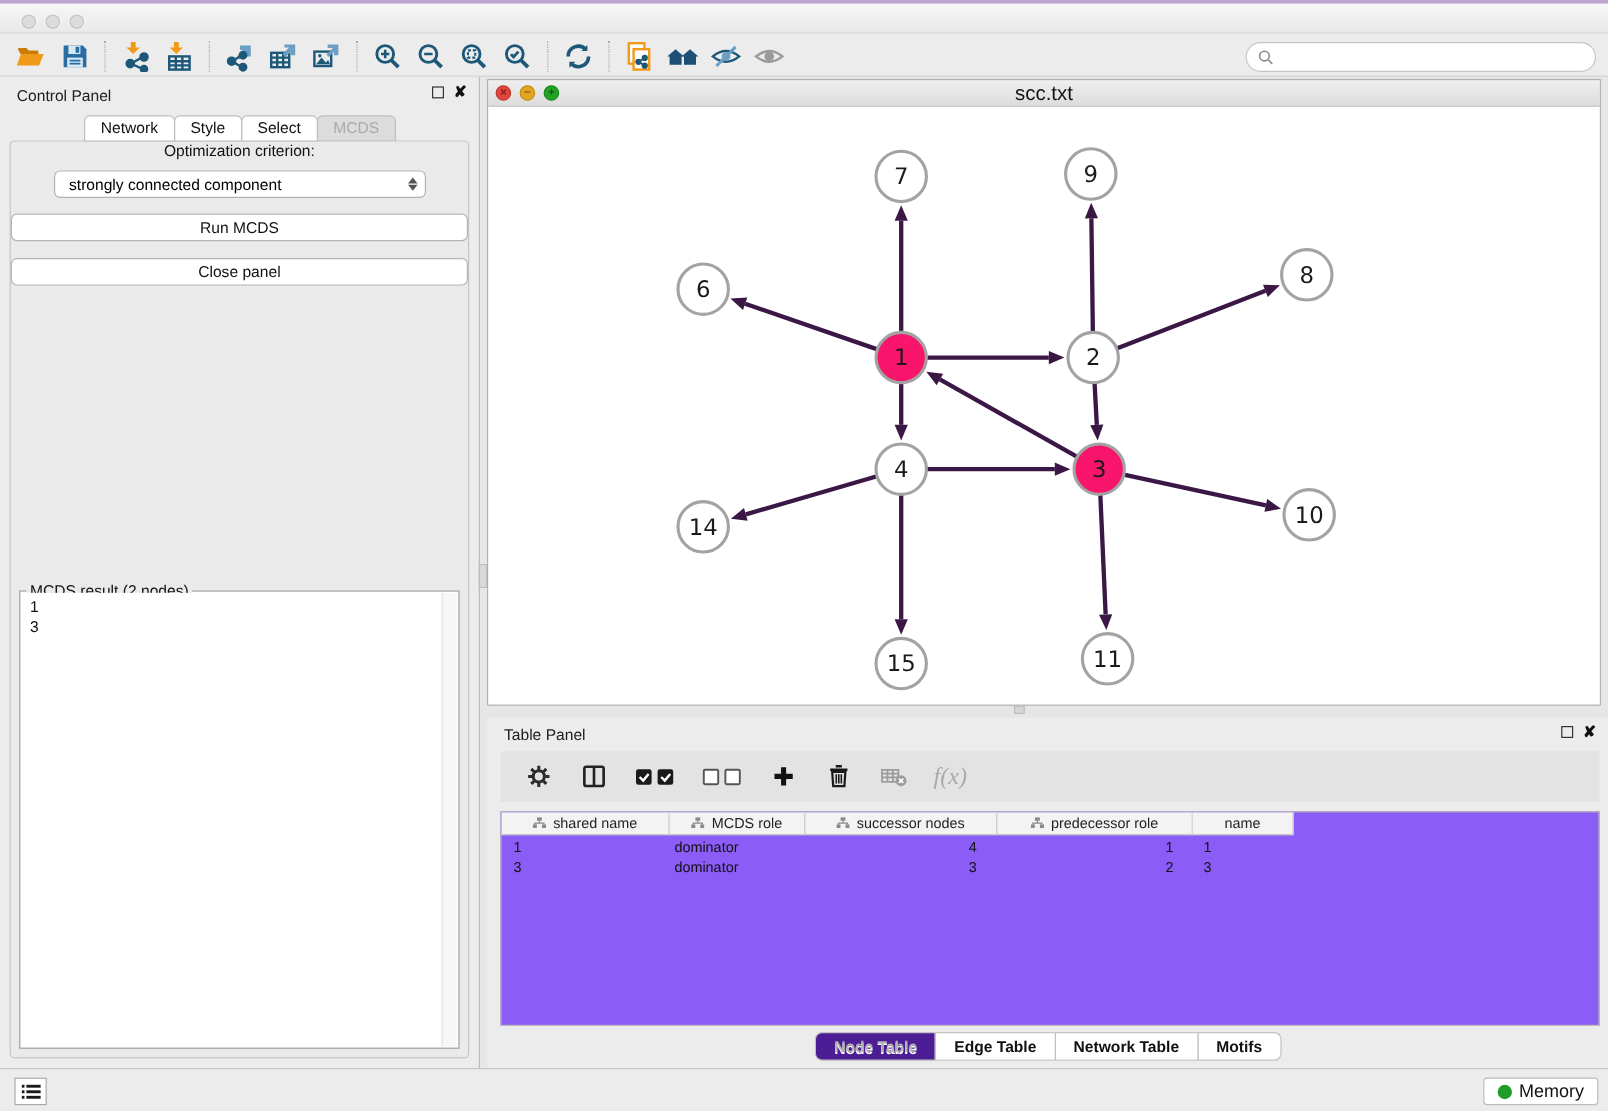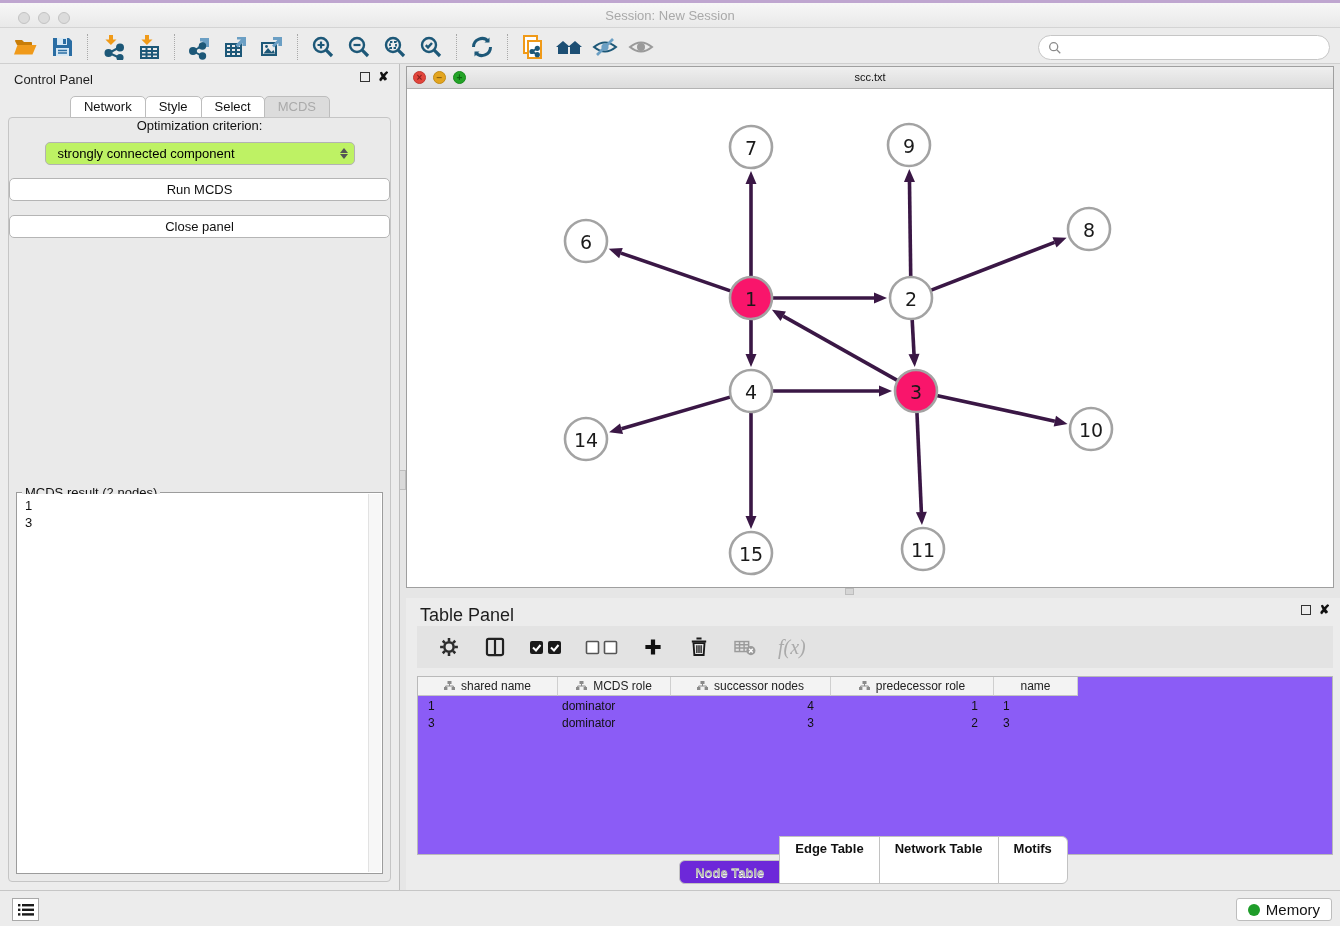--- a/index.html
+++ b/index.html
@@ -30,21 +30,21 @@
   .panel-btns { position:absolute; top:8px; right:10px; display:flex; gap:8px; align-items:center; }
   .float-glyph { width:10px; height:10px; border:1.5px solid #333; display:inline-block; }
   .close-glyph { font-size:13px; font-weight:bold; color:#111; line-height:10px; }
   .cp-tabs { position:absolute; top:32px; left:0; right:0; display:flex; justify-content:center; }
   .tab { font-size:13px; color:#111; background:#fff; border:1px solid #bdbdbd; padding:2px 13px 3px;
     border-radius:5px 5px 0 0; margin-right:-1px; position:relative; z-index:1; }
   .tab.active { background:#dcdcdc; color:#aaa; z-index:0; }
   .cp-body { position:absolute; top:53px; left:8px; right:8px; bottom:8px; background:#eaeaea;
     border:1px solid #c5c5c5; border-radius:4px; }
   .opt-label { text-align:center; font-size:13px; color:#111; }
-  .criterion { margin:9px auto 0; width:310px; height:23px; background:#bef264; border:1px solid #b3b3b3;
+  .criterion { margin:9px auto 0; width:310px; height:23px; background:#ffffff; border:1px solid #b3b3b3;
     border-radius:5px; display:flex; align-items:center; padding:0 6px 0 12px; font-size:13px; }
   .criterion .val { flex:1; }
   .spin { display:flex; flex-direction:column; gap:1px; align-items:center; }
   .spin i { width:0; height:0; border-left:4px solid transparent; border-right:4px solid transparent; }
   .spin .up { border-bottom:5px solid #555; }
   .spin .dn { border-top:5px solid #555; }
   .cp-buttons { display:flex; justify-content:center; gap:14px; margin-top:13px;flex-direction:column; }
   .mac-btn { background:#fff; border:1px solid #b5b5b5; border-radius:5px; font-size:13px; color:#111;
     padding:3px 16px; min-width:95px; text-align:center; font-family:inherit; }
   .mcds-box { position:absolute; left:7px; right:7px; top:374px; bottom:7px; border:1px solid #9c9c9c; background:#fff; }
@@ -60,61 +60,60 @@
   
   .right { position:absolute; left:406px; top:0; right:0; bottom:0; }
   .net-window { position:absolute; top:2px; left:0; width:928px; height:522px; border:1px solid #9f9f9f; background:#fff; }
   .net-titlebar { position:relative; height:22px; background:linear-gradient(#efefef,#dcdcdc); border-bottom:1px solid #b3b3b3; }
   .lights { position:absolute; left:6px; top:4px; display:flex; gap:7px; }
   .light { width:13px; height:13px; border-radius:50%; font-size:10px; font-weight:bold; color:rgba(60,0,0,.55);
     display:flex; align-items:center; justify-content:center; line-height:1; }
   .light.red { background:#e2453c; border:1px solid #c03931; }
   .light.yel { background:#e3a51f; border:1px solid #c28c15; color:rgba(80,50,0,.6); }
   .light.grn { background:#23a327; border:1px solid #178a1c; color:rgba(0,60,0,.6); }
-  .net-title { text-align:center; line-height:21px; font-size:11px; color:#111; }
+  .net-title { text-align:center; line-height:21px; font-size:17px; color:#111; }
   .net-canvas { position:absolute; top:22px; left:0; right:0; bottom:0; background:#fff; }
 
   
   .table-panel { position:absolute; left:0; top:534px; right:0; bottom:0; background:#ececec; }
-  .tp-title { position:absolute; top:7px; left:14px; font-size:18px; color:#1d1d1d; }
+  .tp-title { position:absolute; top:7px; left:14px; font-size:13px; color:#1d1d1d; }
   .tp-toolbar { position:absolute; top:28px; left:11px; right:7px; height:42px; background:#e3e3e3;
     display:flex; align-items:center; gap:20px; padding-left:19px; }
   .tp-tool { display:flex; align-items:center; justify-content:center; width:26px; height:26px; }
   .fx { font-family:"Liberation Serif",serif; font-style:italic; font-size:20px; color:#aaa; }
   .tp-table { position:absolute; top:78px; left:11px; right:7px; bottom:35px; background:#8b5cf6; border:1px solid #b9b9b9; }
   .thead { display:flex; height:19px; }
   .th { background:#f3f3f3; border-right:1px solid #cfcfcf; border-bottom:1px solid #c4c4c4;
     font-size:12px; color:#222; display:flex; align-items:center; justify-content:center; gap:6px; }
   .trow { display:flex; height:16px; font-size:12px; color:#111; margin-top:1.5px; }
   .td { display:flex; align-items:center; }
   .tp-tabs { position:absolute; bottom:6px; left:0; right:0; display:flex; justify-content:center; }
   .tp-tab { font-size:13px; font-weight:bold; color:#111; background:#fff; border:1px solid #c2c2c2;
     padding:4px 15px 3px; margin-right:-1px; }
   .tp-tab:first-child { border-radius:6px 0 0 6px; }
   .tp-tab:last-child { border-radius:0 6px 6px 0; }
-  .tp-tab.active { background:#6d28d9; color:#b2b2b2; text-shadow:0 1px 0 #fff;margin-top:24px; }
+  .tp-tab.active { background:#4c1d95; color:#b2b2b2; text-shadow:0 1px 0 #fff; }
 
   
   .statusbar { position:absolute; bottom:0; left:0; right:0; height:36px; background:#ececec; border-top:1px solid #c6c6c6; }
   .list-btn { position:absolute; left:12px; top:7px; width:27px; height:23px; background:#fff; border:1px solid #a9a9a9;
     display:flex; align-items:center; justify-content:center; }
   .memory-btn { position:absolute; right:8px; top:7px; height:23px; background:#fff; border:1px solid #bdbdbd;
     border-radius:3px; display:flex; align-items:center; gap:6px; padding:0 11px; font-size:15px; color:#111; }
   .mem-dot { width:12px; height:12px; border-radius:50%; background:#1f9d2a; }
 </style>
 </head>
 <body>
 
 <div class="titlebar">
   <div class="traffic">
     <span class="dot"></span>
     <span class="dot"></span>
     <span class="dot"></span>
   </div>
-  <div class="win-title">Session: New Session</div>
 </div>
 
 <div class="toolbar">
   <span class="tb-icon">
     <svg width="26" height="26" viewBox="0 0 26 26">
         <path d="M2 7c0-.6.4-1 1-1h6l2 2h7c.6 0 1 .4 1 1v2H4z" fill="#c97d07"></path>
         <path d="M4.5 11h19l-4 9.5H1z" fill="#f09a1a"></path>
       </svg>
   </span>
   <span class="tb-icon">

